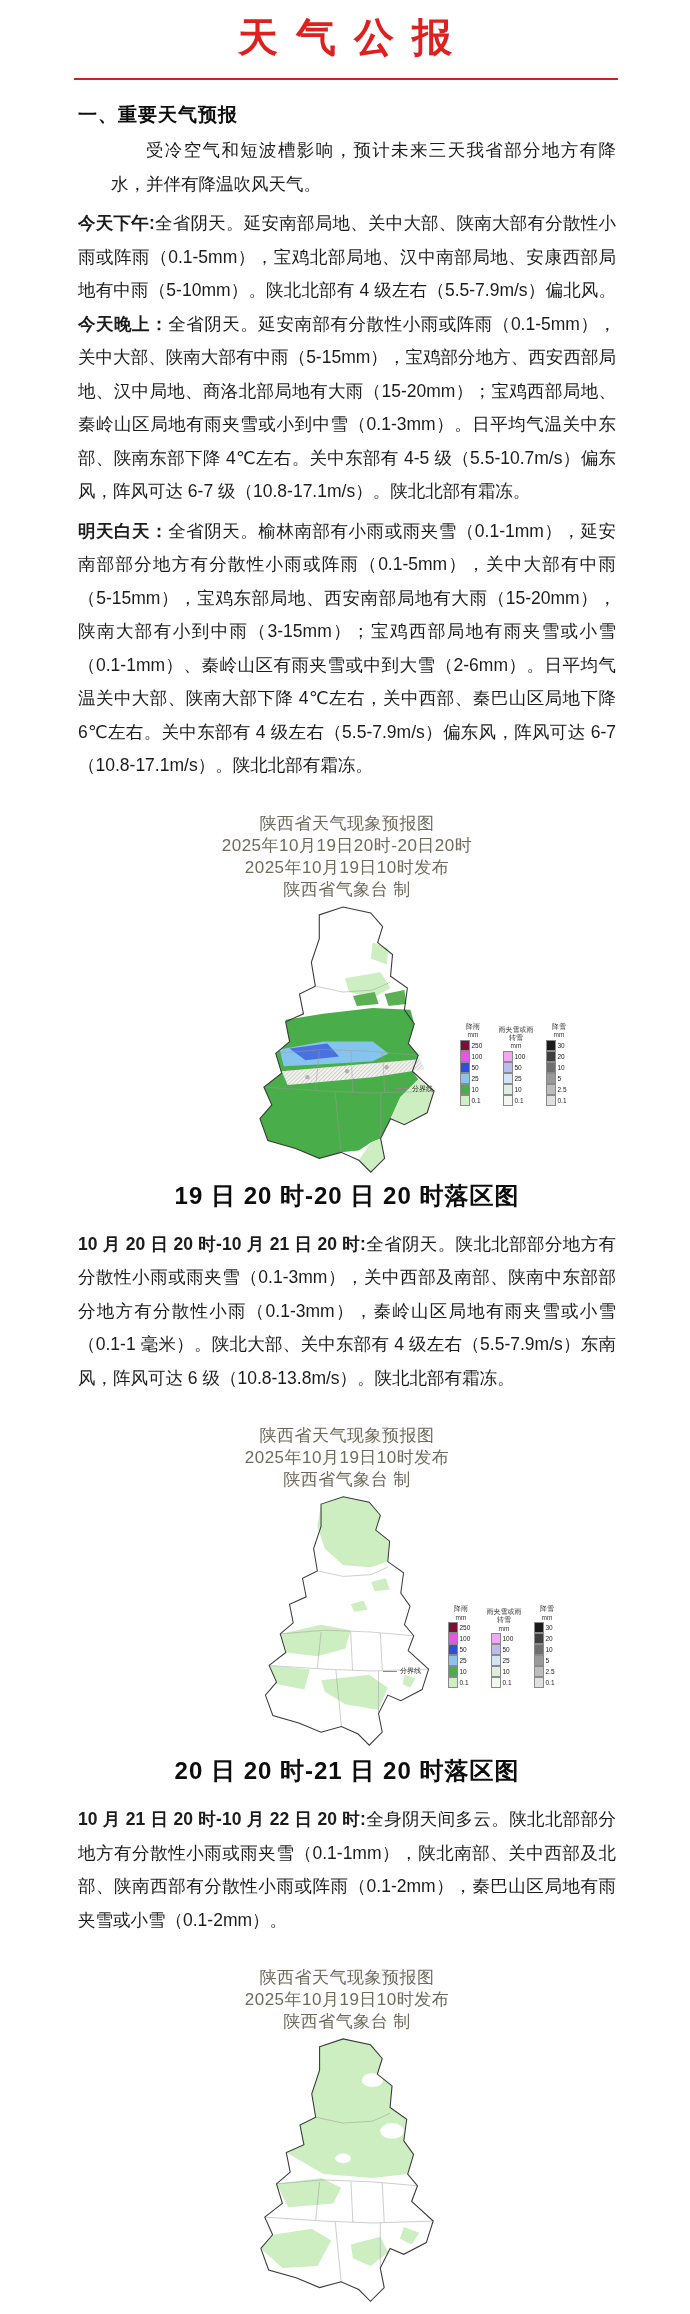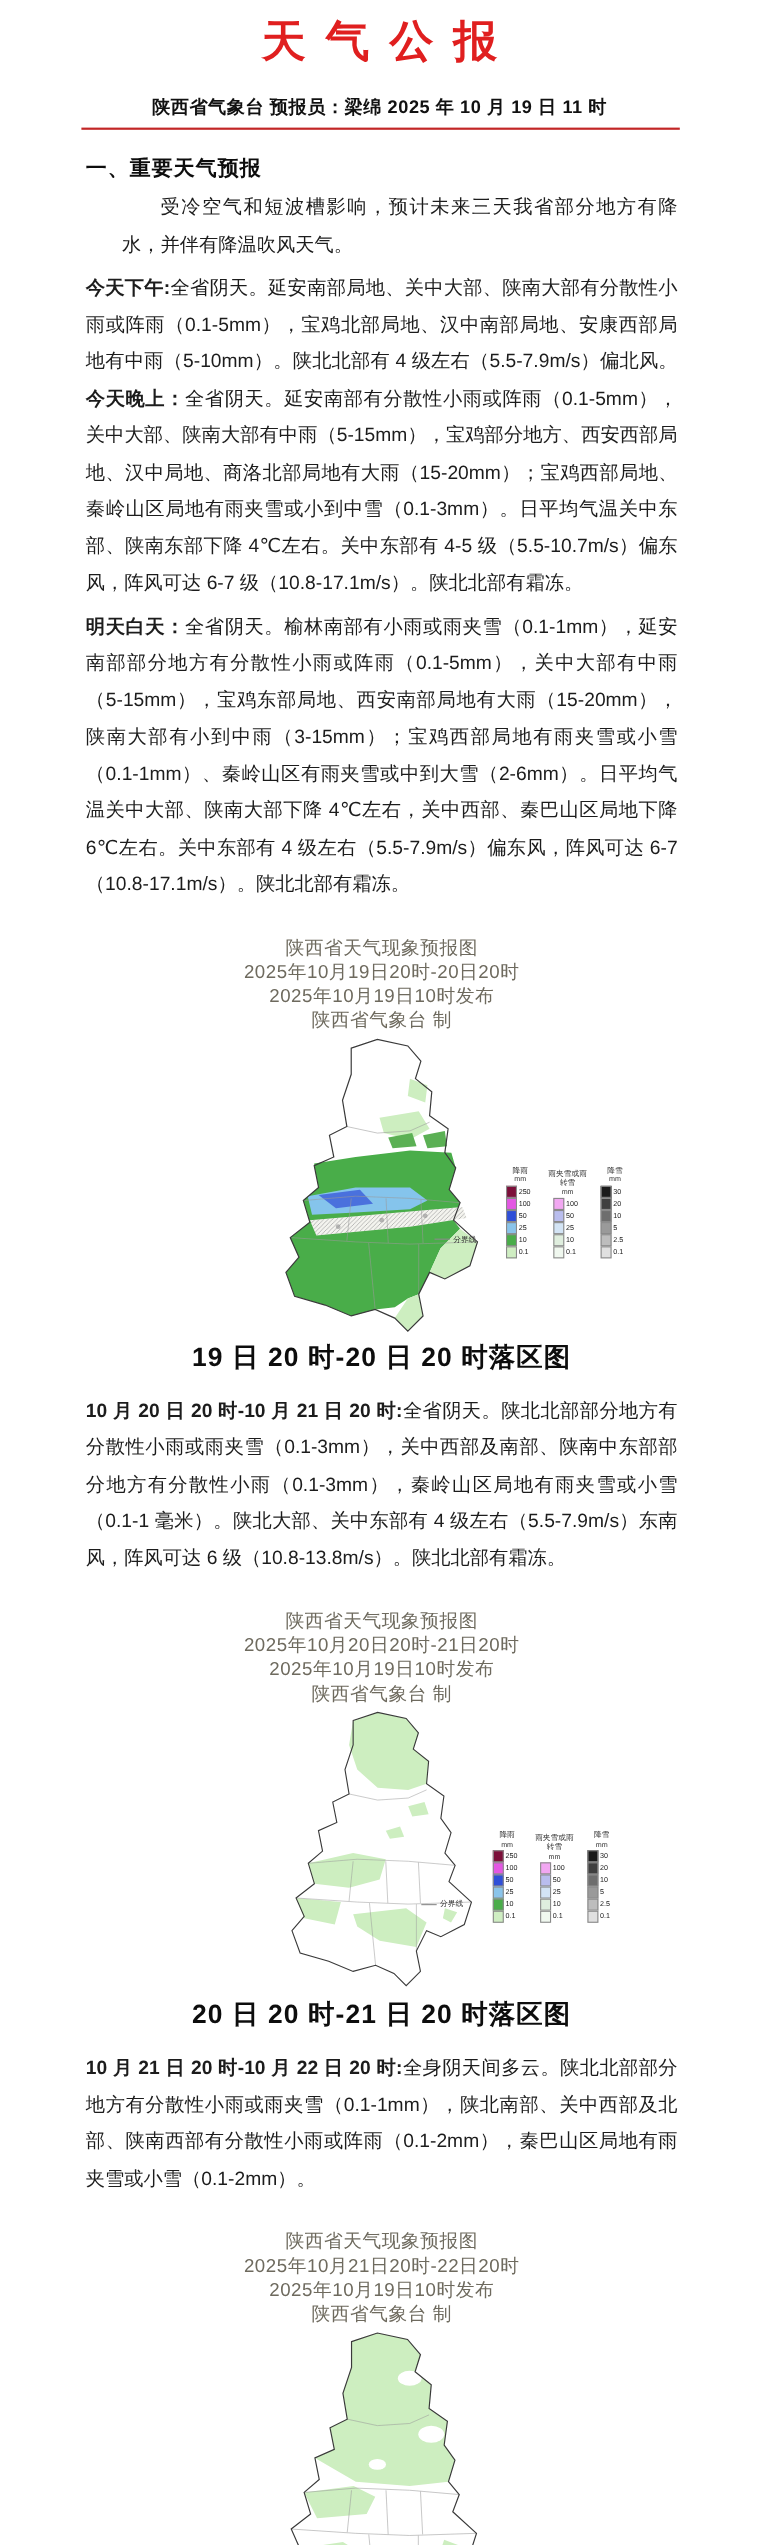--- a/index.html
+++ b/index.html
@@ -57,21 +57,20 @@
   <defs>
     <pattern id="hatchGray" width="4" height="4" patternUnits="userSpaceOnUse">
       <path d="M0 4 L4 0" stroke="#9a9a9a" stroke-width="0.6"></path>
     </pattern>
   </defs>
 </svg>
 
 <div class="page">
 
   <div class="title">天气公报</div>
-  <div class="meta">陕西省气象台  预报员：梁绵  2025 年 10 月 19 日 11 时</div>
   <div class="redline"></div>
 
   <div class="content">
 
     <div class="h">一、重要天气预报</div>
     <p class="para indent">受冷空气和短波槽影响，预计未来三天我省部分地方有降水，并伴有降温吹风天气。</p>
 
     <p class="para"><span class="seg-b">今天下午:</span><span>全省阴天。延安南部局地、关中大部、陕南大部有分散性小雨或阵雨（0.1-5mm），宝鸡北部局地、汉中南部局地、安康西部局地有中雨（5-10mm）。陕北北部有 4 级左右（5.5-7.9m/s）偏北风。</span><span class="seg-b">今天晚上：</span><span>全省阴天。延安南部有分散性小雨或阵雨（0.1-5mm），关中大部、陕南大部有中雨（5-15mm），宝鸡部分地方、西安西部局地、汉中局地、商洛北部局地有大雨（15-20mm）；宝鸡西部局地、秦岭山区局地有雨夹雪或小到中雪（0.1-3mm）。日平均气温关中东部、陕南东部下降 4℃左右。关中东部有 4-5 级（5.5-10.7m/s）偏东风，阵风可达 6-7 级（10.8-17.1m/s）。陕北北部有霜冻。</span></p>
     <p class="para"><span class="seg-b">明天白天：</span><span>全省阴天。榆林南部有小雨或雨夹雪（0.1-1mm），延安南部部分地方有分散性小雨或阵雨（0.1-5mm），关中大部有中雨（5-15mm），宝鸡东部局地、西安南部局地有大雨（15-20mm），陕南大部有小到中雨（3-15mm）；宝鸡西部局地有雨夹雪或小雪（0.1-1mm）、秦岭山区有雨夹雪或中到大雪（2-6mm）。日平均气温关中大部、陕南大部下降 4℃左右，关中西部、秦巴山区局地下降 6℃左右。关中东部有 4 级左右（5.5-7.9m/s）偏东风，阵风可达 6-7（10.8-17.1m/s）。陕北北部有霜冻。</span></p>
 
@@ -208,21 +207,20 @@
           </div>
       </div>
       <figcaption class="map-caption">19 日 20 时-20 日 20 时落区图</figcaption>
     </figure>
 
     <p class="para after-map"><span class="seg-b">10 月 20 日 20 时-10 月 21 日 20 时:</span><span>全省阴天。陕北北部部分地方有分散性小雨或雨夹雪（0.1-3mm），关中西部及南部、陕南中东部部分地方有分散性小雨（0.1-3mm），秦岭山区局地有雨夹雪或小雪（0.1-1 毫米）。陕北大部、关中东部有 4 级左右（5.5-7.9m/s）东南风，阵风可达 6 级（10.8-13.8m/s）。陕北北部有霜冻。</span></p>
 
     <figure class="map-fig" style="margin-left:0;margin-right:0;">
       <div class="map-titles">
         <div>陕西省天气现象预报图</div>
-        <div>2025年10月20日20时-21日20时</div>
         <div>2025年10月19日10时发布</div>
         <div>陕西省气象台 制</div>
       </div>
       <div class="map-wrap" style="height:250px;">
         <svg class="map" width="178" viewBox="28 0 192 280">
           <path d="M96 12 L120 4 L148 10 L160 24 L155 40 L170 52 L168 74 L185 86 L182 108 L192 122 L186 142 L196 154 L190 170 L212 190 L205 212 L182 224 L168 218 L158 238 L162 258 L148 272 L136 260 L118 252 L96 258 L72 248 L44 240 L36 218 L48 204 L40 186 L58 172 L52 152 L66 140 L62 120 L80 112 L76 92 L92 84 L88 60 L96 36 Z" fill="#ffffff" stroke="none"></path>
 
           <path d="M96 12 L120 4 L148 10 L160 24 L155 40 L170 52 L168 74 L150 80 L120 78 L100 60 L92 36 Z" fill="#cdeec0"></path>
           <path d="M150 96 L166 92 L170 104 L154 106 Z" fill="#cdeec0"></path>
           <path d="M128 120 L142 116 L146 126 L132 128 Z" fill="#cdeec0"></path>
@@ -330,21 +328,20 @@
           </div>
       </div>
       <figcaption class="map-caption">20 日 20 时-21 日 20 时落区图</figcaption>
     </figure>
 
     <p class="para after-map"><span class="seg-b">10 月 21 日 20 时-10 月 22 日 20 时:</span><span>全身阴天间多云。陕北北部部分地方有分散性小雨或雨夹雪（0.1-1mm），陕北南部、关中西部及北部、陕南西部有分散性小雨或阵雨（0.1-2mm），秦巴山区局地有雨夹雪或小雪（0.1-2mm）。</span></p>
 
     <figure class="map-fig" style="margin-left:0;margin-right:0;">
       <div class="map-titles">
         <div>陕西省天气现象预报图</div>
-        <div>2025年10月21日20时-22日20时</div>
         <div>2025年10月19日10时发布</div>
         <div>陕西省气象台 制</div>
       </div>
       <div class="map-wrap" style="height:262px;">
         <svg class="map" width="188" viewBox="28 0 192 280">
           <path d="M96 12 L120 4 L148 10 L160 24 L155 40 L170 52 L168 74 L185 86 L182 108 L192 122 L186 142 L196 154 L190 170 L212 190 L205 212 L182 224 L168 218 L158 238 L162 258 L148 272 L136 260 L118 252 L96 258 L72 248 L44 240 L36 218 L48 204 L40 186 L58 172 L52 152 L66 140 L62 120 L80 112 L76 92 L92 84 L88 60 L96 36 Z" fill="#ffffff" stroke="none"></path>
 
           <path d="M96 12 L120 4 L148 10 L160 24 L155 40 L170 52 L168 74 L185 86 L182 108 L192 122 L186 142 L150 146 L100 142 L62 120 L80 112 L76 92 L92 84 L88 60 L96 36 Z" fill="#cdeec0"></path>
           <ellipse cx="150" cy="46" rx="11" ry="7" fill="#ffffff"></ellipse>
           <ellipse cx="170" cy="98" rx="12" ry="8" fill="#ffffff"></ellipse>

